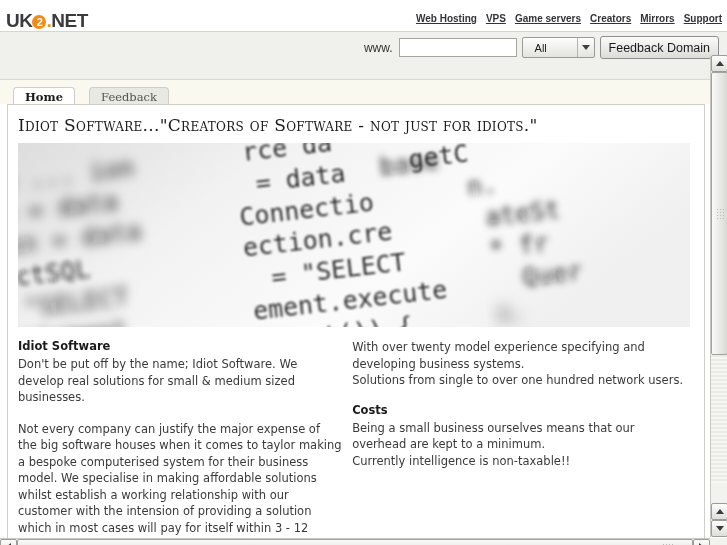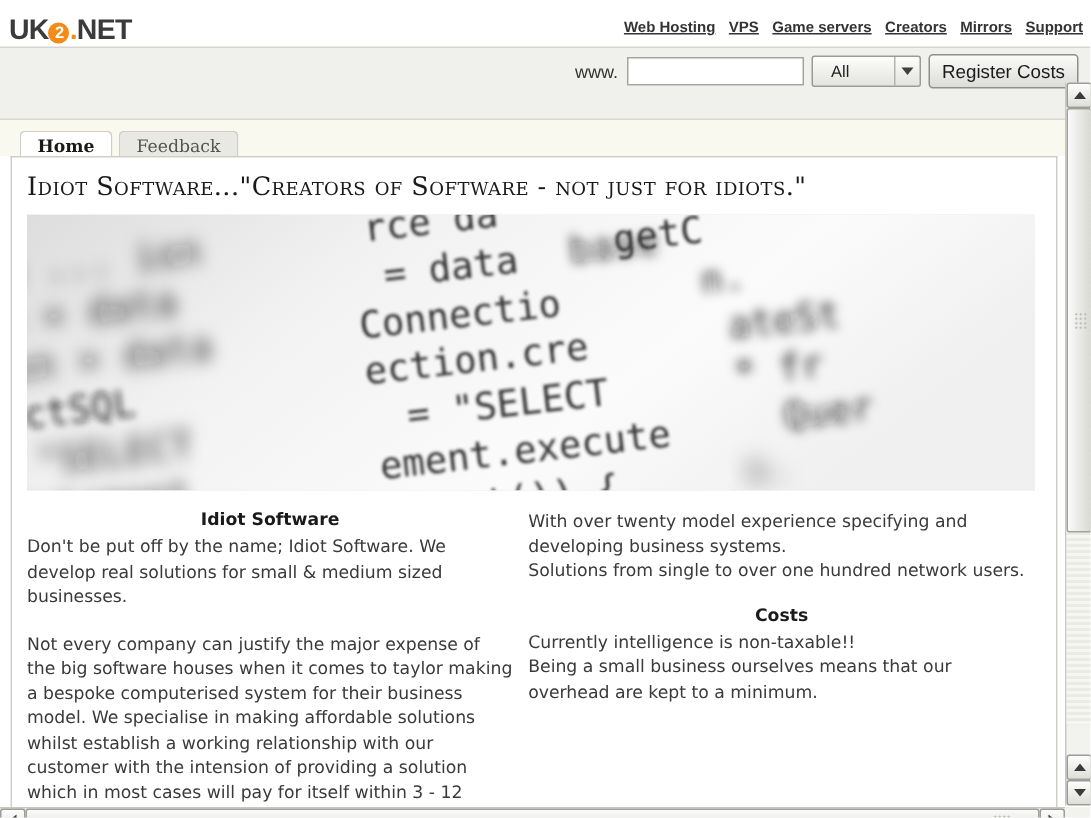--- a/index.html
+++ b/index.html
@@ -138,21 +138,21 @@
   }
 
   
   .tabstrip {
     position: relative;
     height: 24px;
     background: #faf9f0;
     padding-left: 13px;
     padding-top: 7px;
   }
-  .tabs { display: flex; align-items: center; gap: 4px; }
+  .tabs { display: flex; align-items: center; gap: 14px; }
   .tab {
     font-family: "DejaVu Serif", serif;
     font-size: 11.5px;
     color: #555550;
     background: #e9e9e3;
     border: 1px solid #cfcfc8;
     border-bottom: none;
     border-radius: 4px 4px 0 0;
     padding: 3px 11px 4px 11px;
     line-height: 13px;
@@ -203,21 +203,20 @@
   }
   .col { width: 330px; }
   .col.right { width: 344px; }
 
   .sec-title {
     font-family: "DejaVu Sans", sans-serif;
     font-size: 11.5px;
     font-weight: bold;
     color: #1a1a1a;
     margin: 0 0 3px 0;
-    text-align: center;
   }
   .sec-title.spaced { margin-top: 14px; }
   .body-txt {
     font-family: "DejaVu Sans", sans-serif;
     font-size: 11.5px;
     line-height: 16.5px;
     color: #3a3a3a;
     margin: 0;
   }
   .body-txt.gap { margin-top: 15px; }
@@ -351,21 +350,21 @@
   <div class="searchbar">
     <div class="search-inner">
       <span class="www-label">www.</span>
       <input class="domain-input" type="text" placeholder="" style="">
       <div class="tld-select">
         <span>All</span>
         <span class="arrowbox">
           <span class="caret-dn"></span>
         </span>
       </div>
-      <button class="register-btn">Register Costs</button>
+      <button class="register-btn">Feedback Domain</button>
     </div>
   </div>
 
   <div class="tabstrip">
     <div class="tabs">
       <div class="tab active">Home</div>
       <div class="tab">Feedback</div>
     </div>
   </div>
 
@@ -434,22 +433,22 @@
         <p class="body-txt">Don't be put off by the name; Idiot Software. We develop real solutions for small &amp; medium sized businesses.</p>
         <p class="body-txt gap">Not every company can justify the major expense of the big software houses when it comes to taylor making a bespoke computerised system for their business model. We specialise in making affordable solutions whilst establish a working relationship with our customer with the intension of providing a solution which in most cases will pay for itself within 3 - 12 months, depending on the size of the project.</p>
 
       </div>
 
       <div class="col right">
         <p class="body-txt">With over twenty model experience specifying and developing business systems.</p>
         <p class="body-txt">Solutions from single to over one hundred network users.</p>
 
         <div class="sec-title spaced">Costs</div>
+        <p class="body-txt">Being a small business ourselves means that our overhead are kept to a minimum.</p>
         <p class="body-txt">Currently intelligence is non-taxable!!</p>
-        <p class="body-txt">Being a small business ourselves means that our overhead are kept to a minimum.</p>
       </div>
 
     </div>
   </div>
 
   <div class="vscroll">
     <div class="sb-btn">
       <span class="arr-up"></span>
     </div>
     <div class="vtrack">

